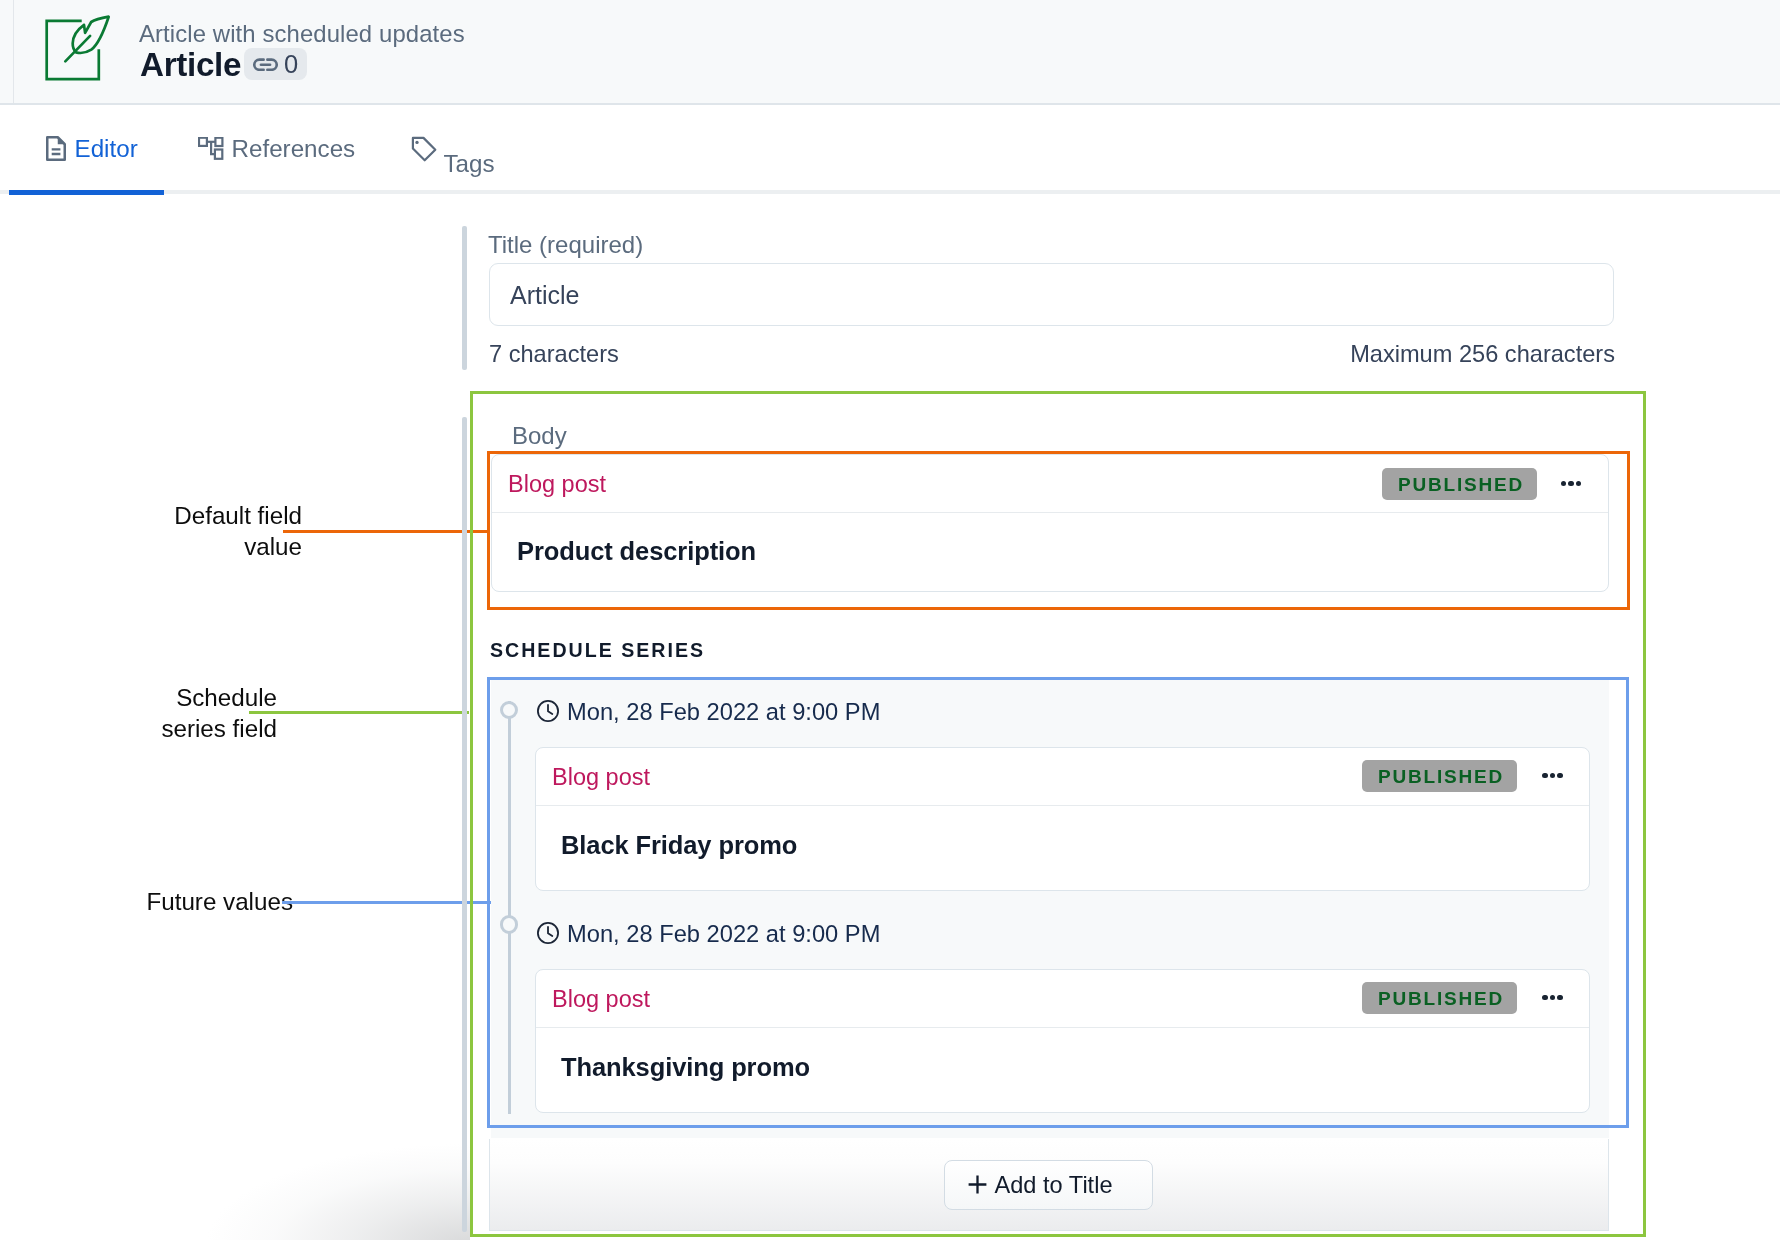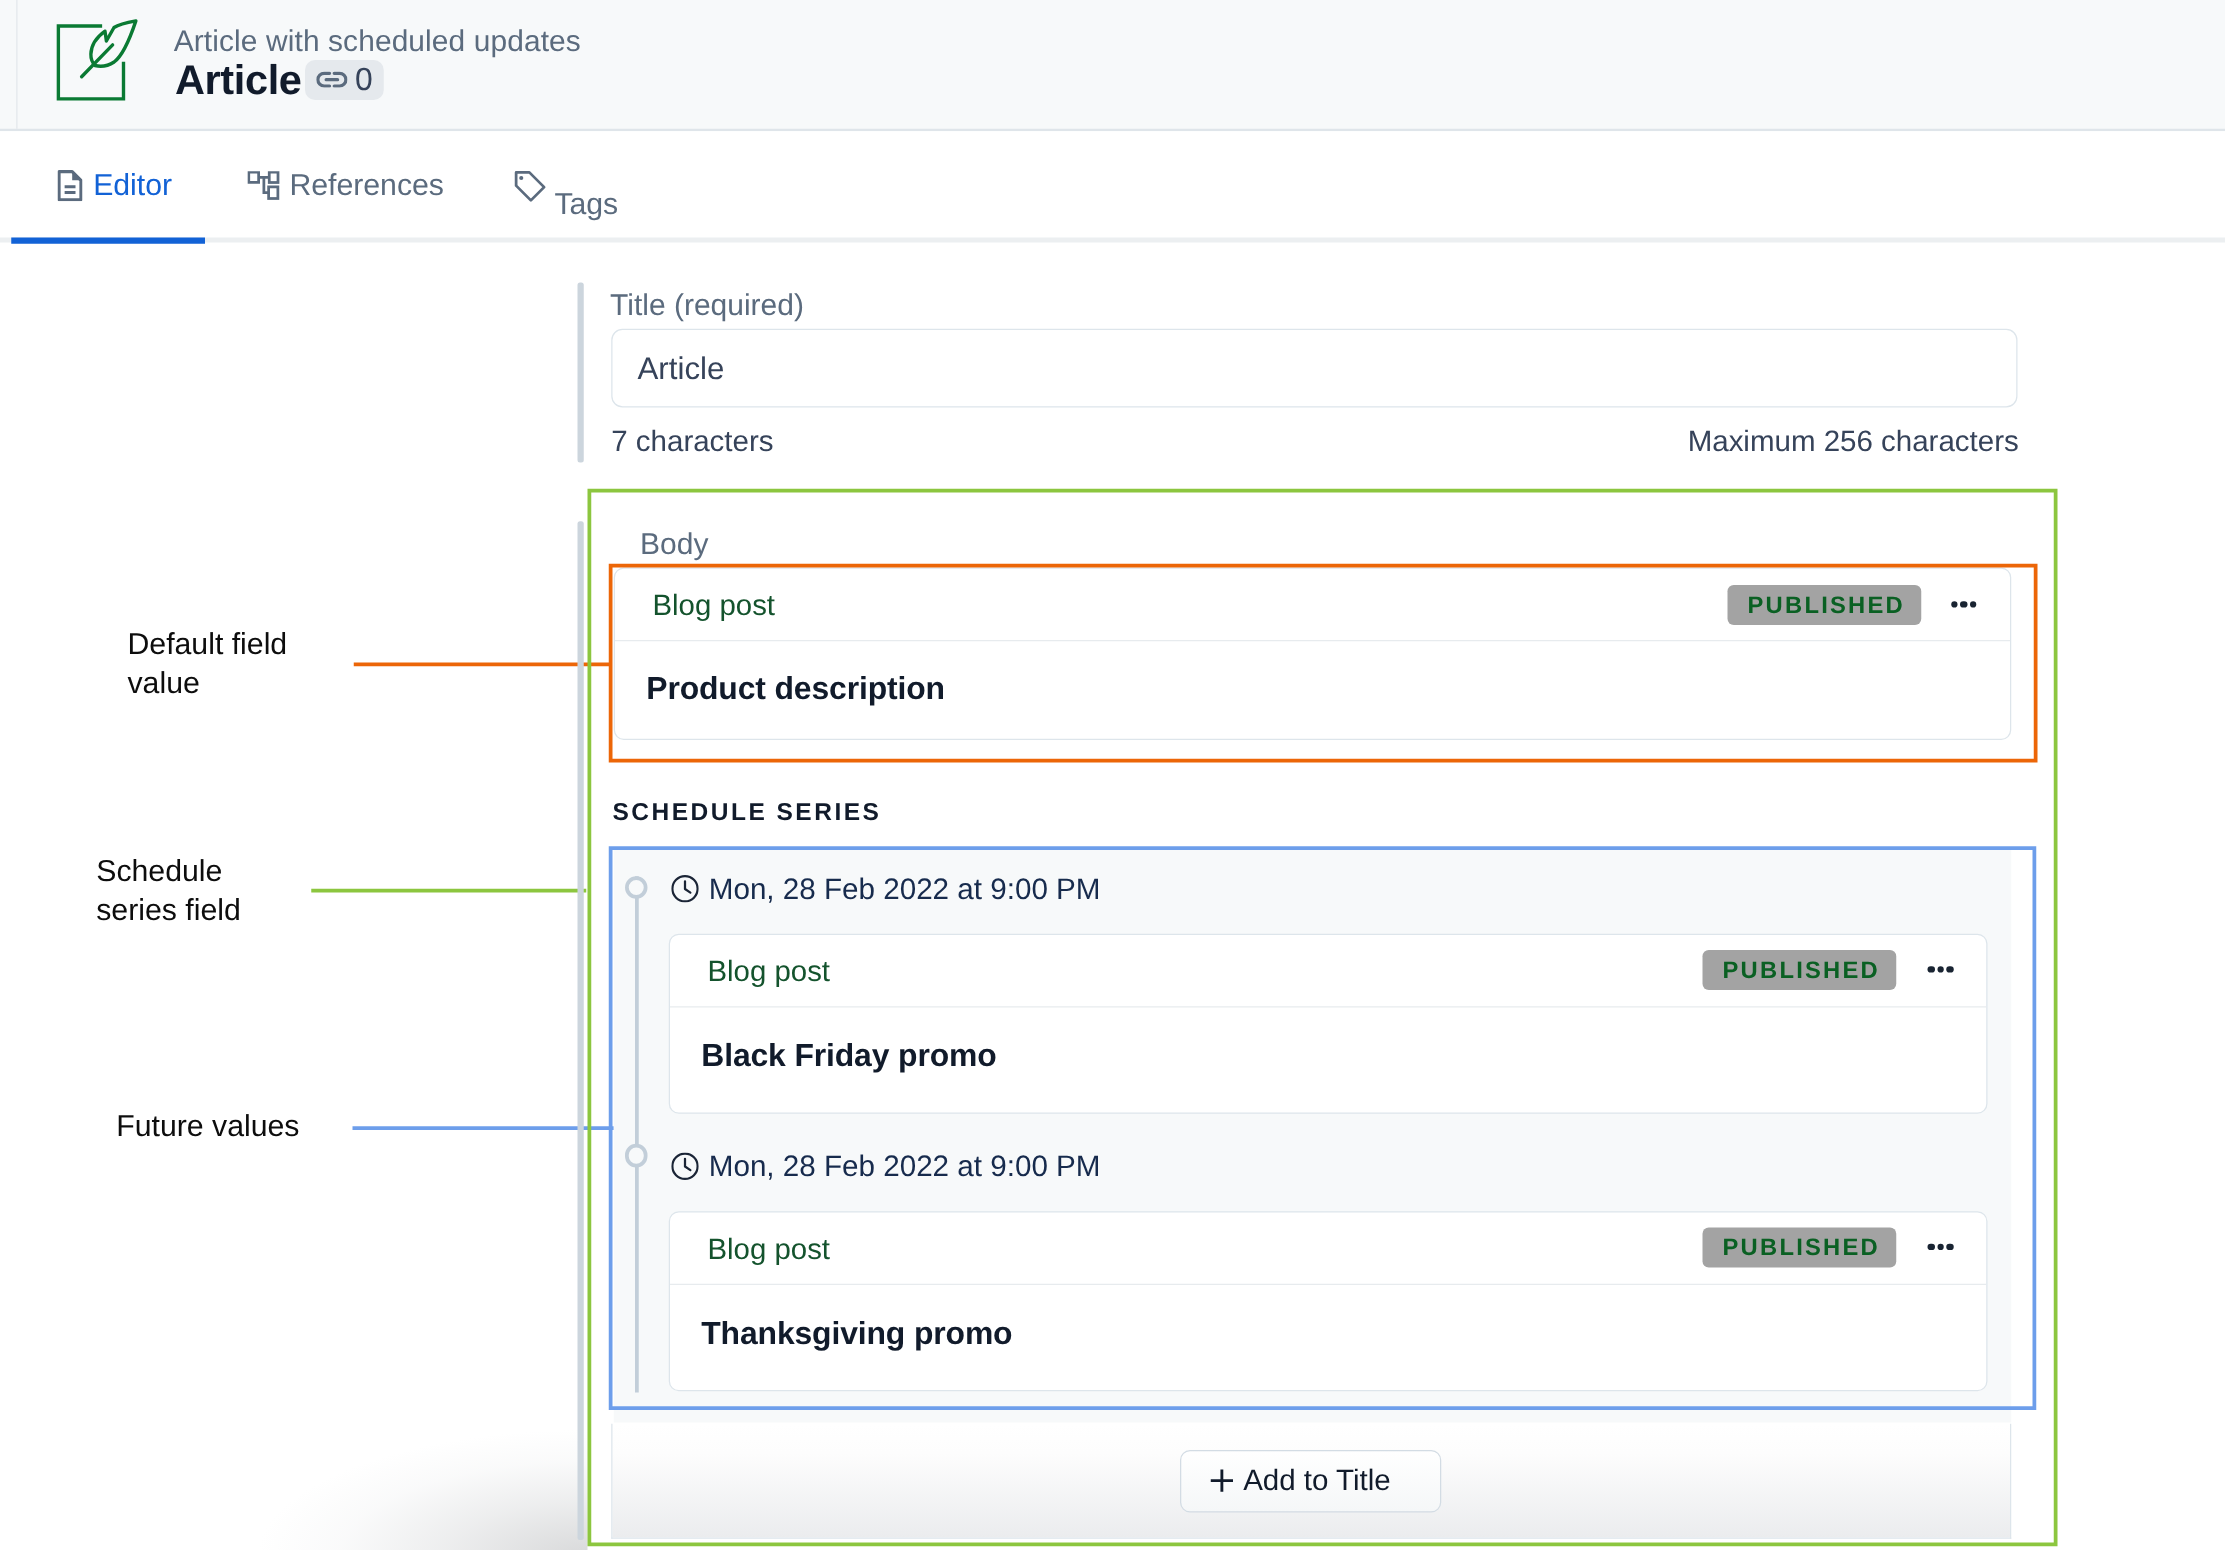--- a/index.html
+++ b/index.html
@@ -32,38 +32,38 @@
   .tab > span:first-child{position:relative;top:1px;}
   .tab-editor{left:45.5px;}
   .tab-editor .lbl{color:#1262d6;}
   .tab-references{left:198px;gap:8px;}
   .tab-references .lbl{color:#5b6b7e;}
   .tab-tags{left:411px;gap:6.5px;}
   .tab-tags .lbl{color:#5b6b7e;margin-top:30px;}
   .tab-underline{position:absolute;left:9px;bottom:-4.5px;width:155px;height:4.5px;background:#1262d6;}
 
   
-  .anno{position:absolute;font-size:24.2px;color:#0d0d0d;text-align:left;line-height:1.28;white-space:nowrap;}
+  .anno{position:absolute;font-size:24.2px;color:#0d0d0d;text-align:right;line-height:1.28;white-space:nowrap;}
   .anno-line{position:absolute;height:3px;}
 
   
   .field-bar{position:absolute;width:4.5px;background:#ccd5dd;border-radius:2px;}
 
   .flabel{position:absolute;font-size:24px;color:#5b6b7e;white-space:nowrap;}
 
   .title-input{position:absolute;left:489px;top:263px;width:1125px;height:63px;
                border:1px solid #dde5eb;border-radius:9px;background:#fff;box-sizing:border-box;}
   .title-input .val{position:absolute;left:20px;top:17px;font-size:25px;color:#36435a;}
   .help-l{position:absolute;left:489px;top:341px;font-size:23.6px;color:#36435a;}
   .help-r{position:absolute;right:165px;top:341px;font-size:23.6px;color:#36435a;}
 
   
   .card{position:absolute;border:1px solid #dde5eb;border-radius:8px;background:#fff;box-sizing:border-box;}
   .card-head{position:relative;height:58px;border-bottom:1px solid #e7ebee;box-sizing:border-box;}
-  .card-head .ctype{position:absolute;left:30px;top:16px;font-size:23.5px;color:#14532d;}
+  .card-head .ctype{position:absolute;left:16px;top:16px;font-size:23.5px;color:#be185d;}
   .badge{position:absolute;height:32px;background:#a3a3a3;border-radius:5px;
          display:flex;align-items:center;padding:0 13px 0 16px;box-sizing:border-box;}
   .badge span{font-size:19px;font-weight:bold;letter-spacing:1.8px;color:#0a6023;line-height:1;}
   .dots{position:absolute;display:flex;gap:2.3px;align-items:center;}
   .dots i{width:5.2px;height:5.2px;border-radius:50%;background:#192432;display:block;}
   .card-body{position:relative;}
   .card-body .ctitle{position:absolute;font-size:25.5px;font-weight:bold;color:#111b2b;letter-spacing:-0.1px;}
 
   .sec-head{position:absolute;font-size:19.6px;font-weight:bold;letter-spacing:2.0px;color:#111b2b;}
 

